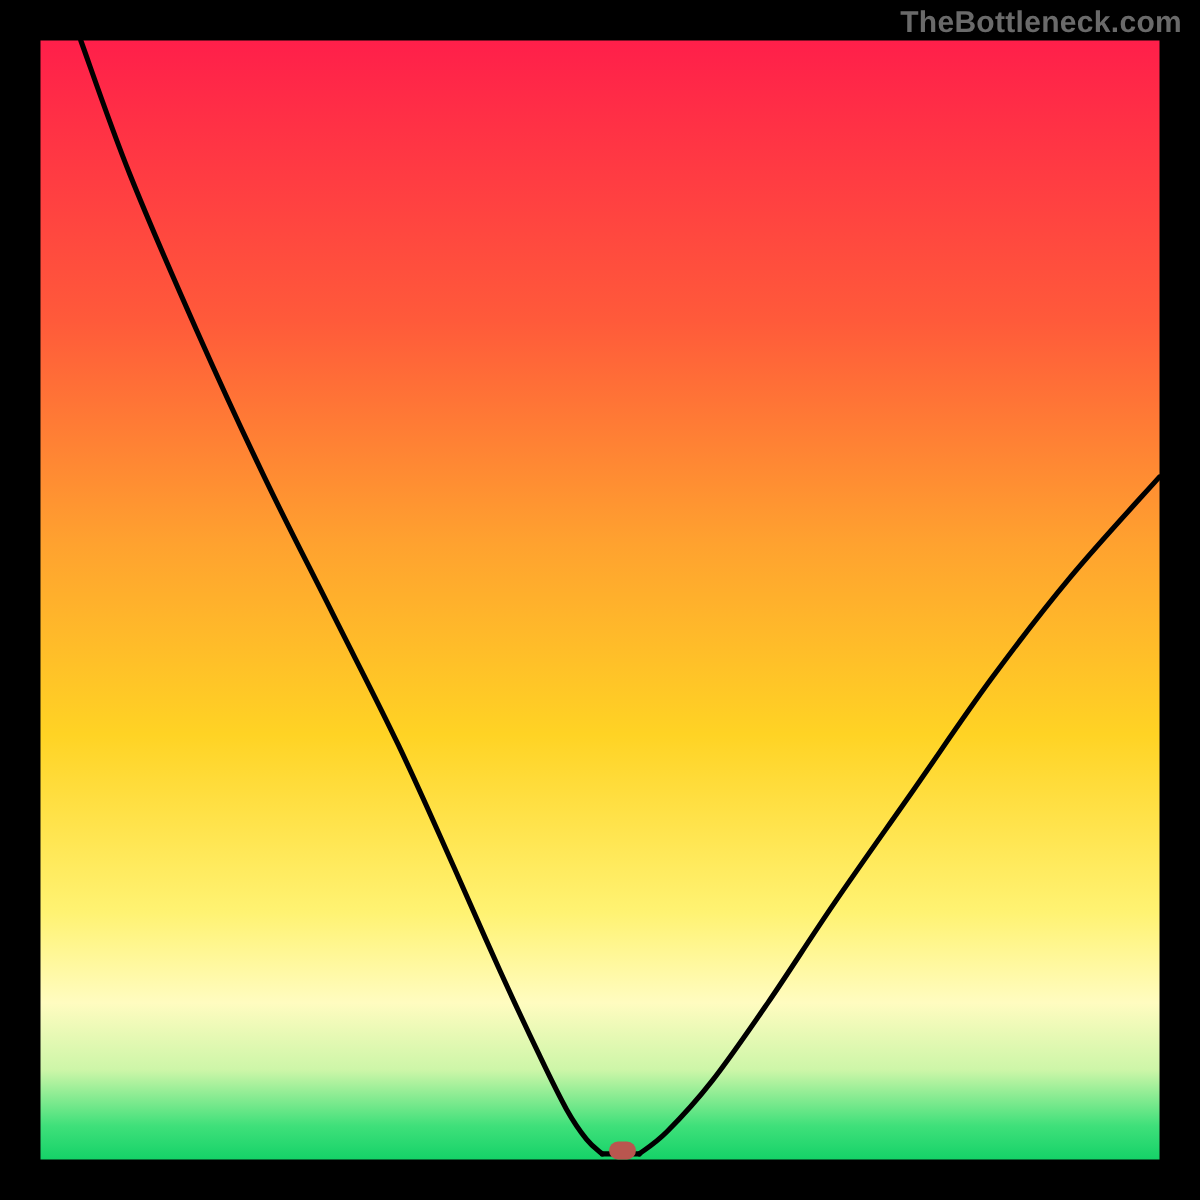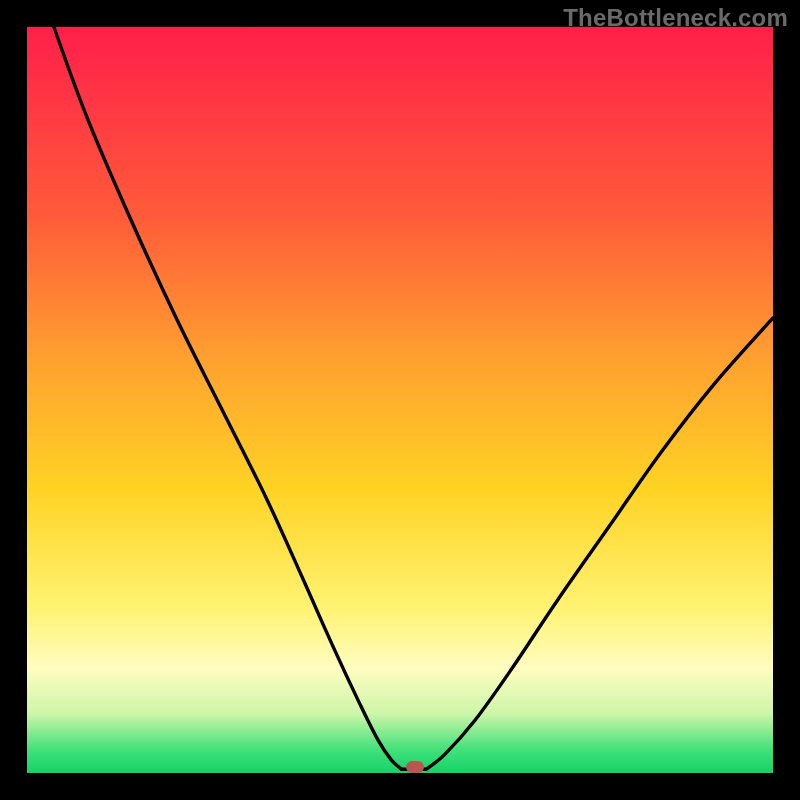--- a/index.html
+++ b/index.html
@@ -15,21 +15,21 @@
     position: relative;
     width: 800px;
     height: 800px;
     background: #000;
   }
   .watermark {
     position: absolute;
     top: 4px;
     right: 12px;
     color: #6a6a6a;
-    font-size: 24px;
+    font-size: 20px;
     font-weight: 600;
     letter-spacing: 0.2px;
     user-select: none;
   }
   .plot {
     position: absolute;
     left: 27px;
     top: 27px;
     width: 746px;
     height: 746px;

